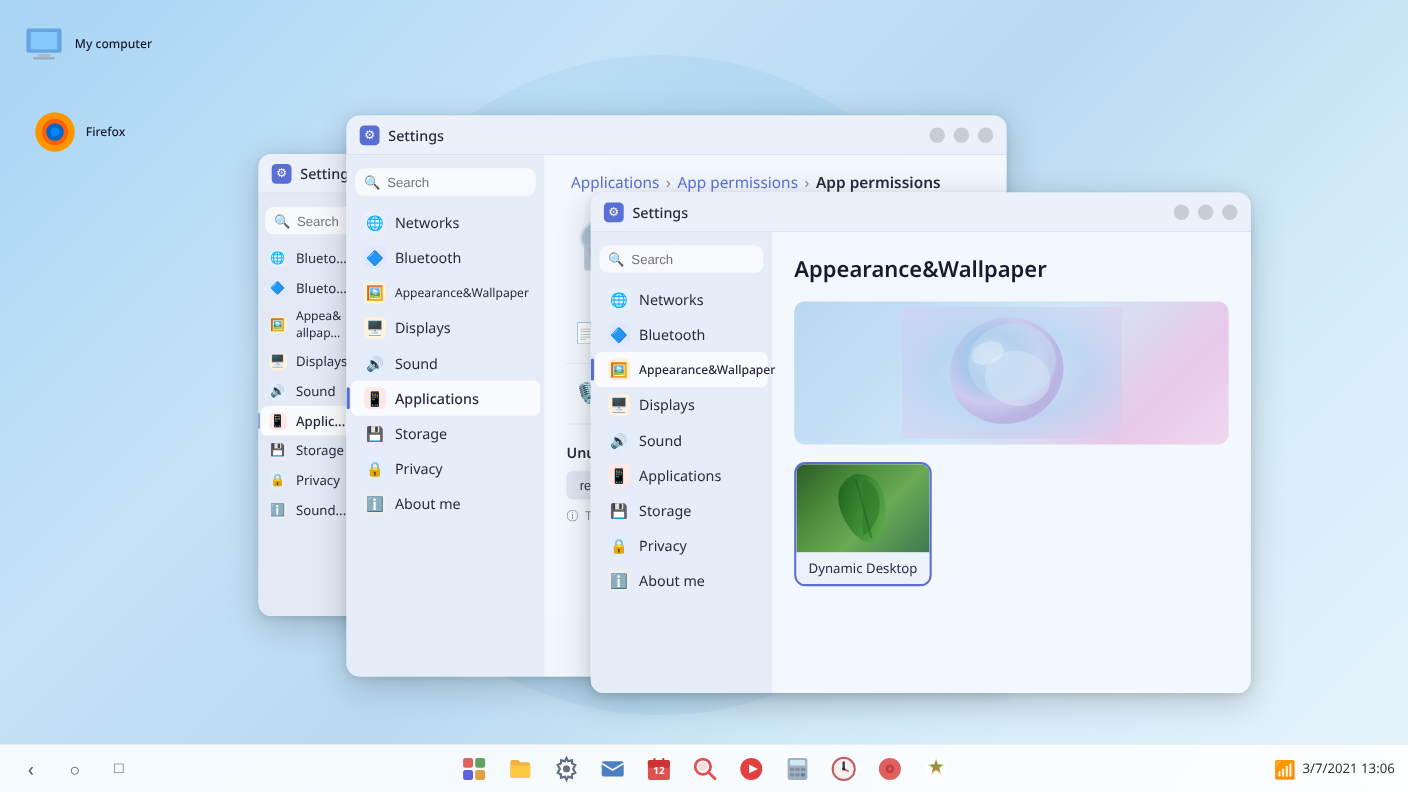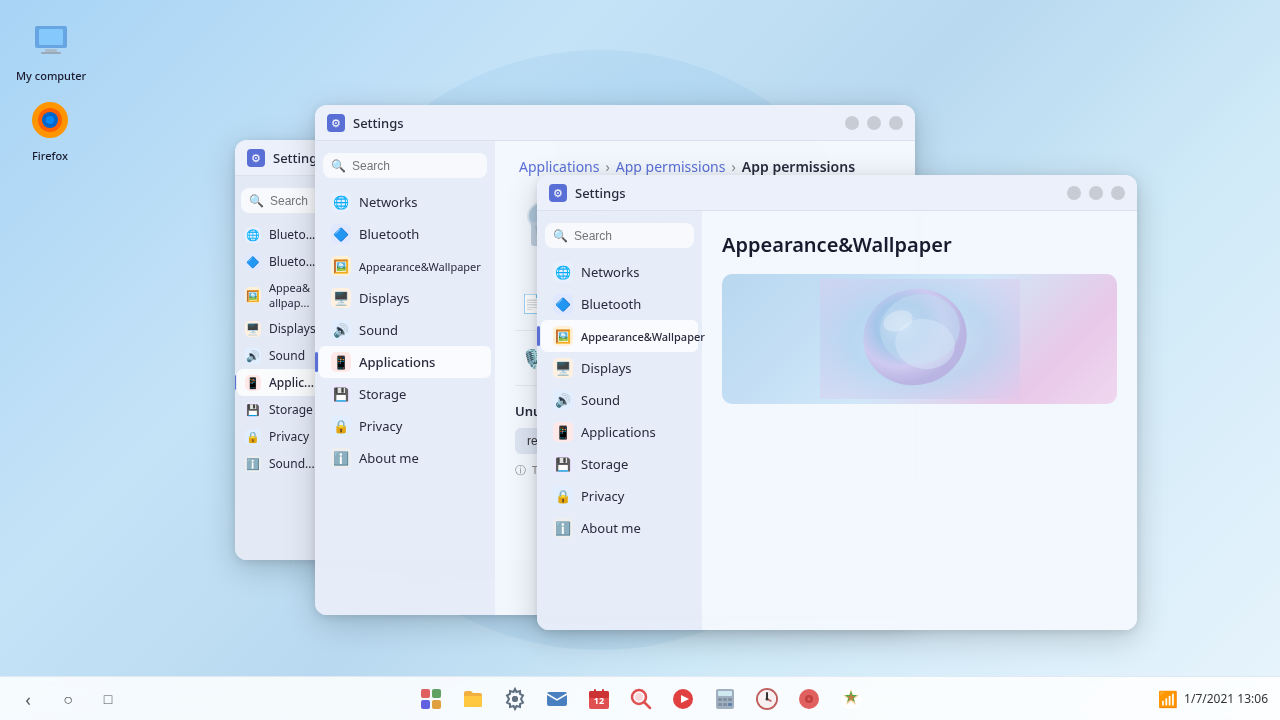--- a/index.html
+++ b/index.html
@@ -27,21 +27,21 @@
       border-radius: 50%;
       background: radial-gradient(circle, rgba(60,140,200,0.2) 0%, transparent 70%);
       bottom: 100px; left: 200px;
       pointer-events: none;
     }
 
     
     .desktop-icon {
       position: absolute;
       display: flex;
-      flex-direction: column;
+      flex-direction: row;
       align-items: center;
       gap: 4px;
       cursor: pointer;
       padding: 6px;
       border-radius: 6px;
     }
     .desktop-icon .icon-img {
       width: 48px; height: 48px;
       border-radius: 8px;
       display: flex; align-items: center; justify-content: center;
@@ -647,20 +647,39 @@
           <ellipse cx="75" cy="58" rx="52" ry="48" fill="url(#shapeGrad)" opacity="0.9" transform="rotate(-15 75 58)"></ellipse>
           <ellipse cx="80" cy="50" rx="40" ry="35" fill="#c0d8f0" opacity="0.6" transform="rotate(-10 80 50)"></ellipse>
           <ellipse cx="85" cy="65" rx="30" ry="25" fill="#d8e8f8" opacity="0.5" transform="rotate(10 85 65)"></ellipse>
 
           <ellipse cx="58" cy="42" rx="15" ry="10" fill="white" opacity="0.3" transform="rotate(-20 58 42)"></ellipse>
         </svg>
       </div>
 
       <div class="wallpaper-grid">
 
+        <div class="wallpaper-option selected">
+          <div class="wallpaper-thumb thumb-dynamic">
+            <div style="display:flex; align-items:center; justify-content:center; height:100%;">
+              <svg width="60" height="75" viewBox="0 0 60 75">
+                <defs>
+                  <linearGradient id="leafGrad" x1="0%" y1="0%" x2="100%" y2="100%">
+                    <stop offset="0%" stop-color="#1a5c18"></stop>
+                    <stop offset="50%" stop-color="#3d8c35"></stop>
+                    <stop offset="100%" stop-color="#6ab855"></stop>
+                  </linearGradient>
+                </defs>
+                <path d="M30 5 Q55 10 50 40 Q45 65 30 70 Q15 65 10 40 Q5 10 30 5Z" fill="url(#leafGrad)" transform="rotate(-15 30 37)"></path>
+                <path d="M30 10 Q48 18 44 42 Q38 58 30 62 Q28 50 30 38 Q28 24 30 10Z" fill="#2a7025" opacity="0.5"></path>
+                <line x1="30" y1="10" x2="30" y2="65" stroke="#1a5018" stroke-width="1.5" opacity="0.4" transform="rotate(-15 30 37)"></line>
+              </svg>
+            </div>
+          </div>
+          <div class="thumb-label">Dynamic Desktop</div>
+        </div>
 
 
       </div>
     </div>
   </div>
 </div>
 
 <div class="taskbar">
   <div class="taskbar-left">
     <div class="taskbar-btn">
@@ -755,15 +774,15 @@
       <svg width="24" height="24" viewBox="0 0 24 24">
         <circle cx="12" cy="12" r="10" fill="white"></circle>
         <path d="M12 2 L14 8 L20 8 L15 12 L17 18 L12 14 L7 18 L9 12 L4 8 L10 8Z" fill="#e8a030" opacity="0.5"></path>
         <path d="M12 4 L13.5 8 L18 8 L14.5 11 L16 15 L12 12.5 L8 15 L9.5 11 L6 8 L10.5 8Z" fill="#4aaa44"></path>
         <path d="M12 6 L13 9 L16 9 L13.5 11 L14.5 14 L12 12.5 L9.5 14 L10.5 11 L8 9 L11 9Z" fill="#ff6644" opacity="0.7"></path>
       </svg>
     </div>
   </div>
   <div class="taskbar-right">
     <span class="wifi-icon">📶</span>
-    <span class="clock">1/7/2021 13:06</span>
+    <span class="clock">3/7/2021 13:06</span>
   </div>
 </div>
 
 </body></html>

